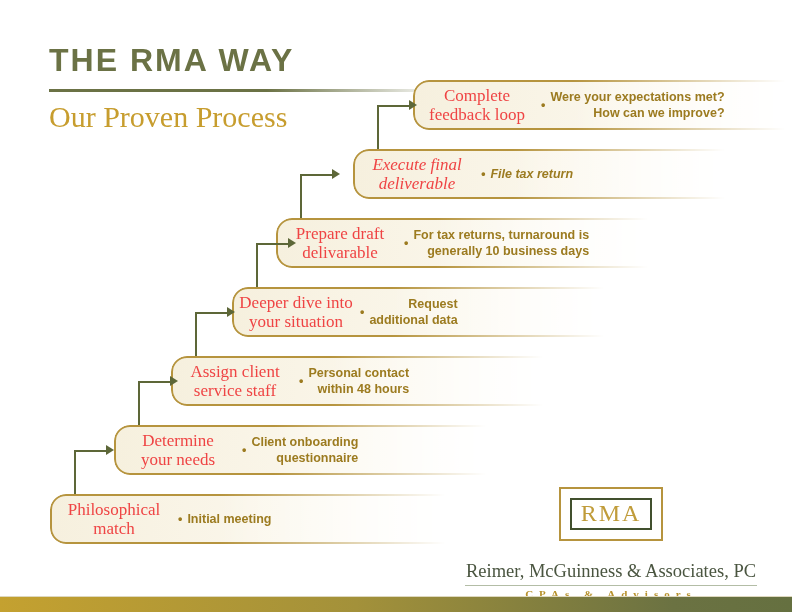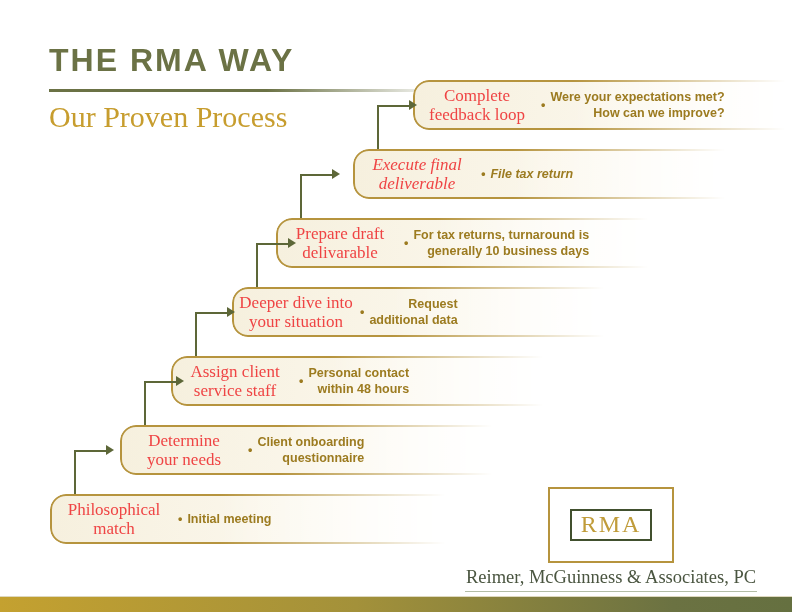--- a/index.html
+++ b/index.html
@@ -29,24 +29,24 @@
   .bullet-text{white-space:pre-line;text-align:right;}
 
   
   .arrow{position:absolute;left:24px;top:-44px;width:30px;height:46px;
          border-left:2px solid #5d6738;border-top:2px solid #5d6738;}
   .arrow .head{position:absolute;right:-8px;top:-7px;width:0;height:0;
                border-left:8px solid #5d6738;border-top:5px solid transparent;border-bottom:5px solid transparent;}
 
   
   .logo{position:absolute;left:455px;top:487px;width:312px;text-align:center;}
-  .monogram-outer{display:inline-block;border:2px solid #b6943e;padding:20px;background:#ffffff;}
+  .monogram-outer{display:inline-block;border:2px solid #b6943e;padding:9px;background:#ffffff;}
   .monogram-inner{border:2px solid #41502e;padding:0 9px 2px 9px;font-family:"Liberation Serif",serif;
                   font-size:24px;color:#c09c3a;letter-spacing:2px;line-height:1.1;}
-  .company{margin-top:4px;font-family:"Liberation Serif",serif;font-size:18.5px;color:#4a5540;white-space:nowrap;}
+  .company{margin-top:20px;font-family:"Liberation Serif",serif;font-size:18.5px;color:#4a5540;white-space:nowrap;}
   .logo-divider{margin:3px auto 0 auto;width:292px;height:1px;background:#b3bda6;}
   .tagline{margin-top:2px;font-family:"Liberation Serif",serif;font-size:11px;font-weight:bold;
            color:#b7922d;letter-spacing:6px;}
 
   
   .bottom-bar{position:absolute;left:0;right:0;bottom:0;height:15px;border-top:1px solid #ded8bf;
               background:linear-gradient(to right,#c4a130 0%,#a3913a 45%,#6b7242 85%,#657040 100%);}
 </style>
 </head>
 <body>
@@ -113,21 +113,21 @@
       </div>
       <div class="step-box"></div>
       <div class="step-title">Assign client
 service staff</div>
       <div class="step-bullet">
         <span class="dot">•</span>
         <span class="bullet-text">Personal contact
 within 48 hours</span>
       </div>
     </div>
-      <div class="step" style="top: 425px; left: 120px;">
+      <div class="step" style="top: 425px; left: 114px;">
       <div class="arrow">
         <span class="head"></span>
       </div>
       <div class="step-box"></div>
       <div class="step-title">Determine
 your needs</div>
       <div class="step-bullet">
         <span class="dot">•</span>
         <span class="bullet-text">Client onboarding
 questionnaire</span>

